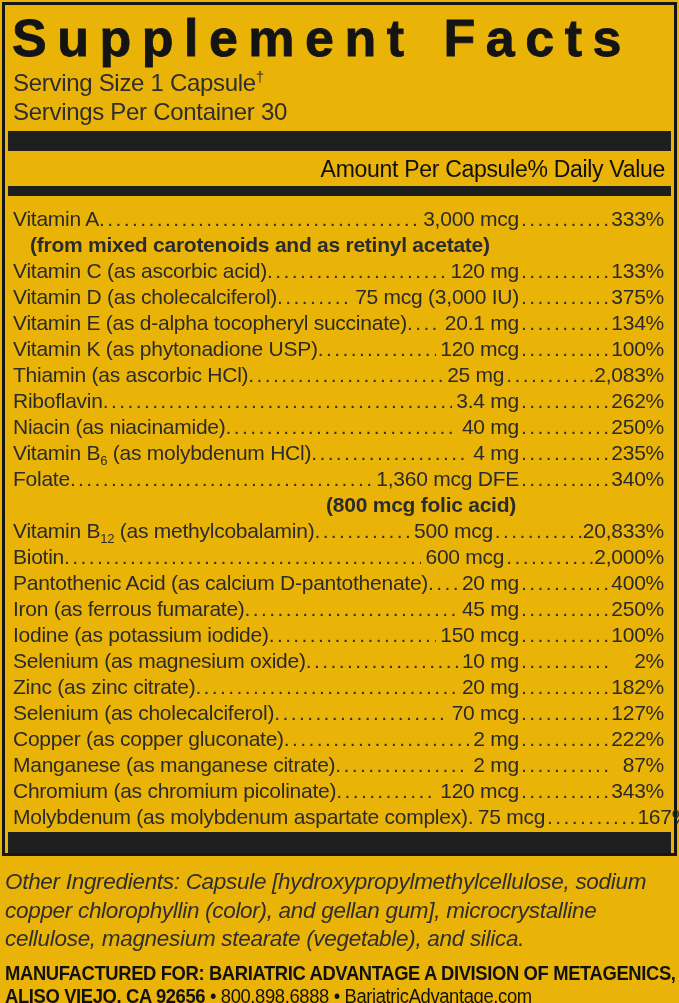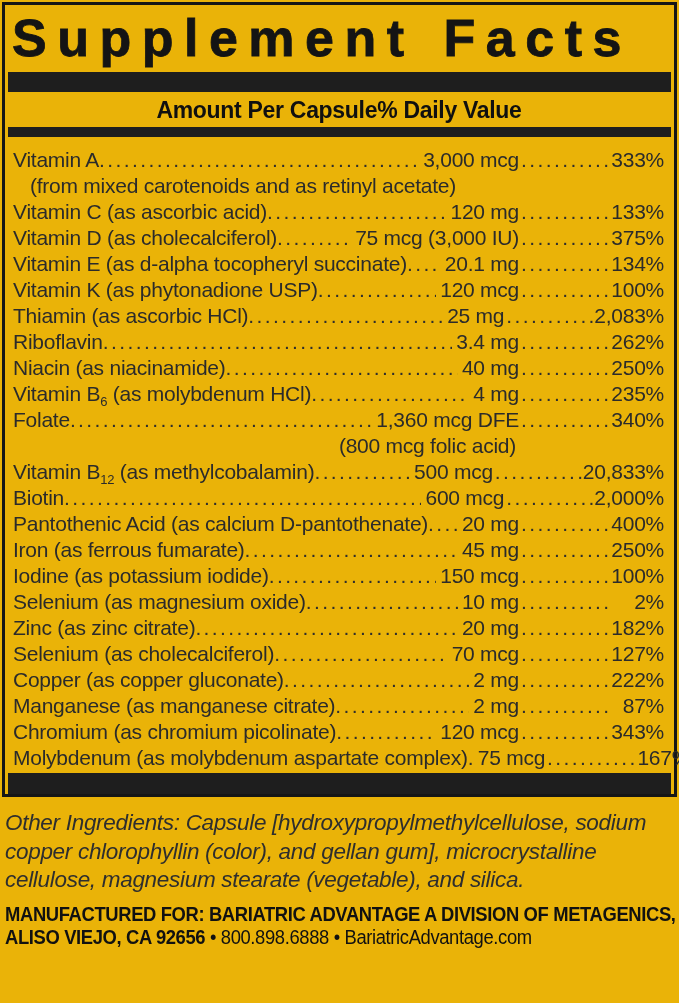--- a/index.html
+++ b/index.html
@@ -36,26 +36,26 @@
     letter-spacing:-0.3px;
     color:#2e2e2e;
   }
   .serving sup{font-size:60%;line-height:0;}
   .bar{background:#1e1e1e;margin:0 3px;}
   .bar.thick{height:20px;margin-top:5px;}
   .bar.thin{height:10px;}
   .bar.bottom{height:21px;margin-top:2px;}
   .colhead{
     display:flex;
-    justify-content:center;
+    justify-content:flex-end;
     align-items:center;
     padding:4px 9px 3px 8px;
     height:28px;
     font-size:23px;
-    font-weight:bold;
+    font-weight:normal;
     letter-spacing:-0.3px;
     color:#101010;
   }
   
   .rows{
     padding:10px 10px 0 8px;
     font-size:21px;
     letter-spacing:-0.25px;
     color:#2b2b2b;
   }
@@ -76,21 +76,21 @@
     color:#2e2e2e;
   }
   .lead::after{
     content:"..................................................................................................................";
     letter-spacing:2.4px;
   }
   .lead.l2{flex:0 0 88px;}
   .amt{flex:0 0 auto;margin:0 2px 0 4px;}
   .dv{flex:0 0 auto;min-width:55px;text-align:right;}
   .note{
-    height:26px;line-height:26px;white-space:nowrap;
+    height:26px;line-height:26px;white-space:nowrap;font-weight:bold;
   }
   .note.indent{padding-left:17px;}
   .note.amount-align{text-align:right;padding-right:148px;}
   
   .other{
     margin:12px 8px 0 5px;
     font-size:22.5px;
     line-height:28.5px;
     letter-spacing:-0.3px;
     color:#2e2e2e;
@@ -110,20 +110,24 @@
   .mfr .mfr-l1{font-weight:bold;}
 </style>
 </head>
 <body>
 
 <div class="page">
 
   <section class="panel">
     <h1 class="title">Supplement Facts</h1>
 
+    <div class="serving">
+      <div><span>Serving Size 1 Capsule</span><sup>†</sup></div>
+      <div>Servings Per Container 30</div>
+    </div>
 
     <div class="bar thick"></div>
 
     <div class="colhead">
       <span>Amount Per Capsule</span>
       <span>% Daily Value</span>
     </div>
 
     <div class="bar thin"></div>
 

